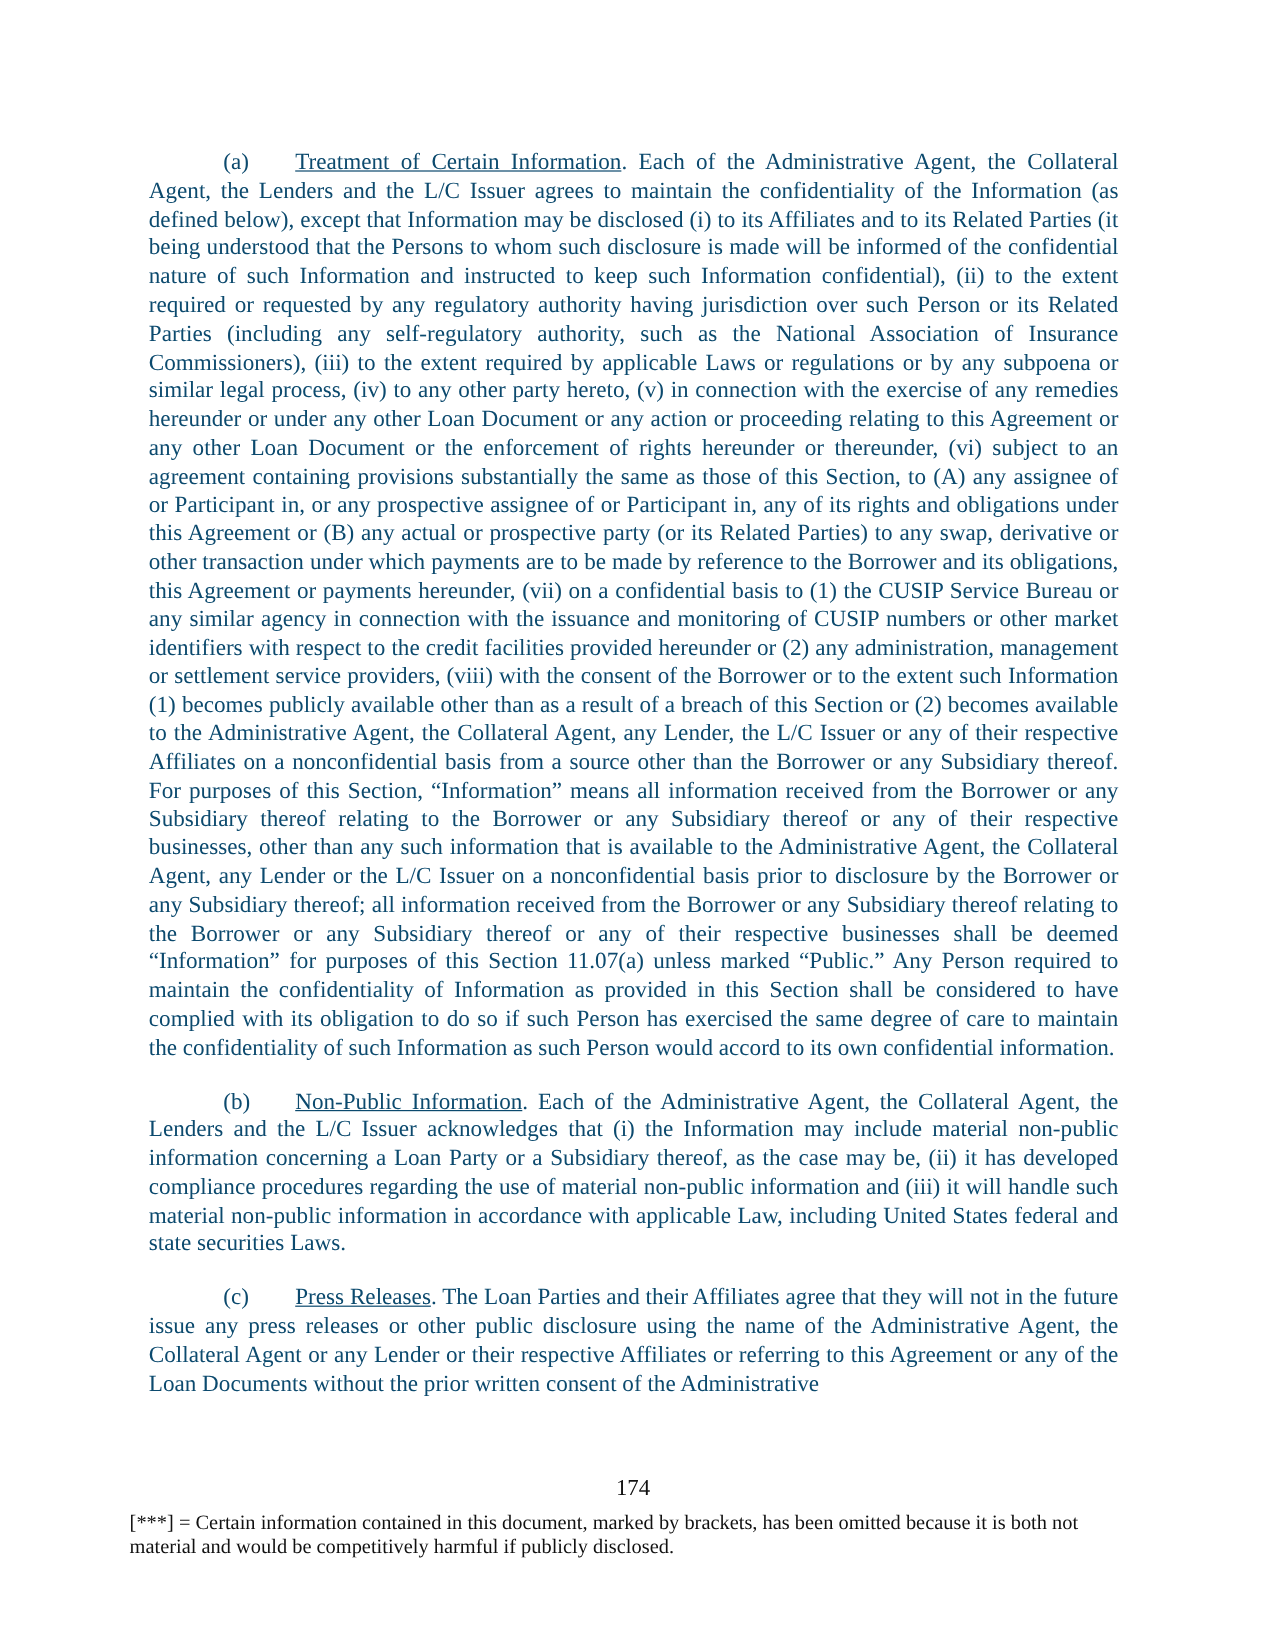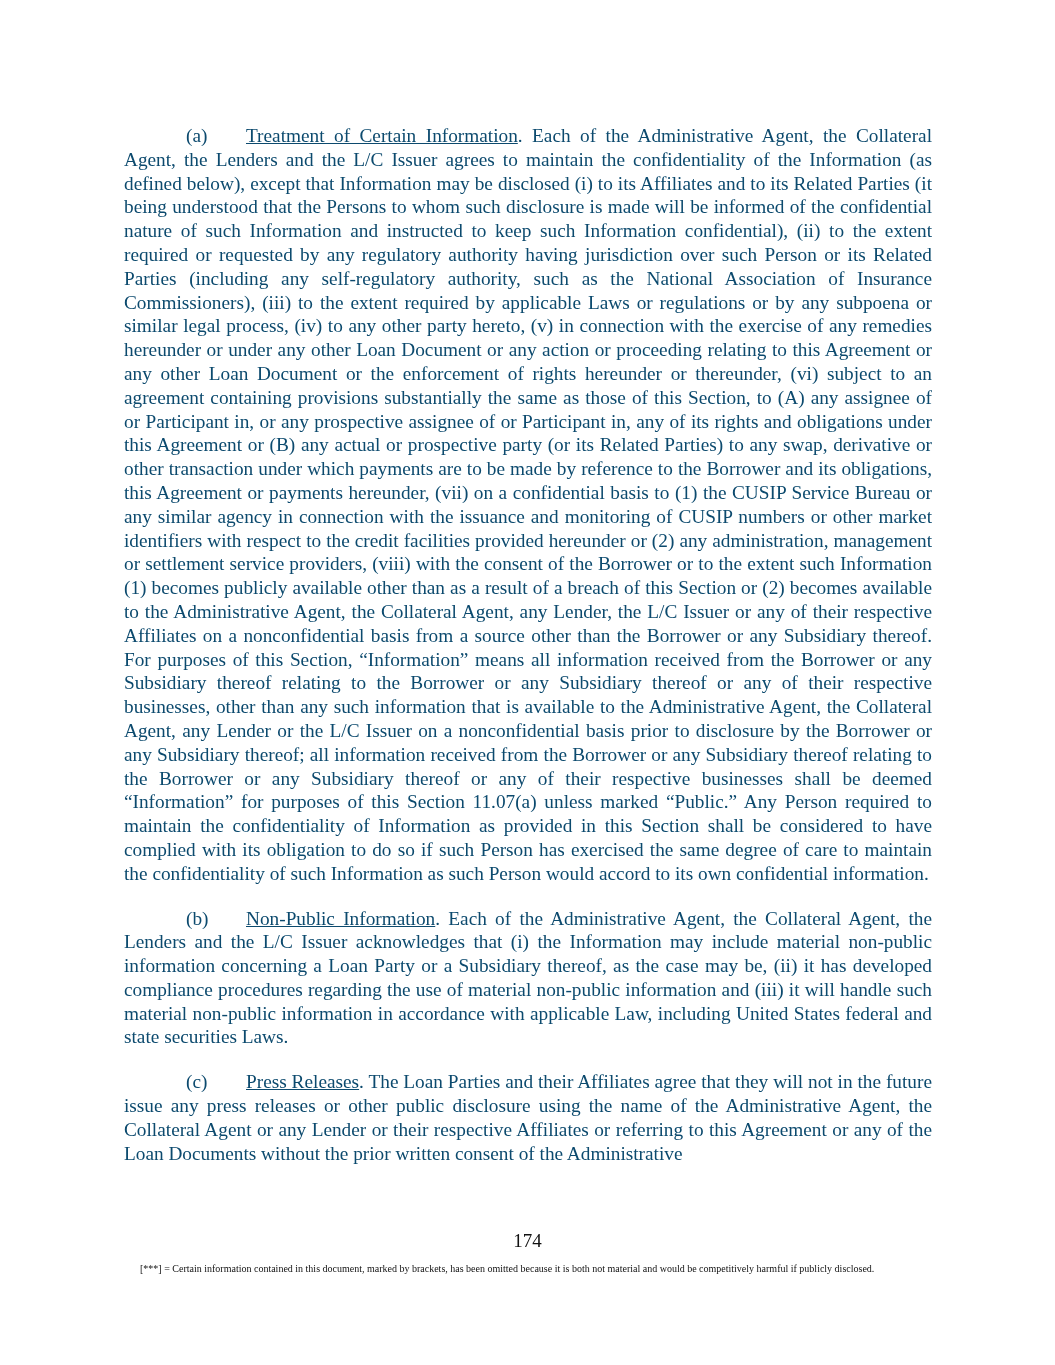--- a/index.html
+++ b/index.html
@@ -2,21 +2,21 @@
 <html><head>
 <meta charset="utf-8">
 <style>
   html, body { margin: 0; padding: 0; background: #ffffff; }
   body { width: 1055px; height: 1365px; position: relative; overflow: hidden; }
   .page { position: absolute; left: 124px; top: 124px; width: 808px; font-family: "Liberation Serif", serif; color: #0c4a6e; }
   .para { font-size: 19.3px; line-height: 23.8px; text-align: justify; margin: 0 0 21px 0; }
   .num { display: inline-block; width: 60px; margin-left: 62px; }
   .heading { text-decoration: underline; }
   .pagenum { position: absolute; left: 0; width: 1055px; top: 1230px; text-align: center; font-family: "Liberation Serif", serif; font-size: 19px; color: #111; }
-  .footnote { position: absolute; left: 140px; top: 1259px; width: 808px; font-family: "Liberation Serif", serif; font-size: 10px; line-height: 19.5px; color: #111; }
+  .footnote { position: absolute; left: 108px; top: 1259px; width: 808px; font-family: "Liberation Serif", serif; font-size: 17px; line-height: 19.5px; color: #111; }
 </style>
 </head>
 <body>
 
 <div class="page">
   <p class="para"><span class="num">(a)</span><span class="heading">Treatment of Certain Information</span><span>.  Each of the Administrative Agent, the Collateral Agent, the Lenders and the L/C Issuer agrees to maintain the confidentiality of the Information (as defined below), except that Information may be disclosed (i) to its Affiliates and to its Related Parties (it being understood that the Persons to whom such disclosure is made will be informed of the confidential nature of such Information and instructed to keep such Information confidential), (ii) to the extent required or requested by any regulatory authority having jurisdiction over such Person or its Related Parties (including any self-regulatory authority, such as the National Association of Insurance Commissioners), (iii) to the extent required by applicable Laws or regulations or by any subpoena or similar legal process, (iv) to any other party hereto, (v) in connection with the exercise of any remedies hereunder or under any other Loan Document or any action or proceeding relating to this Agreement or any other Loan Document or the enforcement of rights hereunder or thereunder, (vi) subject to an agreement containing provisions substantially the same as those of this Section, to (A) any assignee of or Participant in, or any prospective assignee of or Participant in, any of its rights and obligations under this Agreement or (B) any actual or prospective party (or its Related Parties) to any swap, derivative or other transaction under which payments are to be made by reference to the Borrower and its obligations, this Agreement or payments hereunder, (vii) on a confidential basis to (1) the CUSIP Service Bureau or any similar agency in connection with the issuance and monitoring of CUSIP numbers or other market identifiers with respect to the credit facilities provided hereunder or (2) any administration, management or settlement service providers, (viii) with the consent of the Borrower or to the extent such Information (1) becomes publicly available other than as a result of a breach of this Section or (2) becomes available to the Administrative Agent, the Collateral Agent, any Lender, the L/C Issuer or any of their respective Affiliates on a nonconfidential basis from a source other than the Borrower or any Subsidiary thereof.  For purposes of this Section, “Information” means all information received from the Borrower or any Subsidiary thereof relating to the Borrower or any Subsidiary thereof or any of their respective businesses, other than any such information that is available to the Administrative Agent, the Collateral Agent, any Lender or the L/C Issuer on a nonconfidential basis prior to disclosure by the Borrower or any Subsidiary thereof; all information received from the Borrower or any Subsidiary thereof relating to the Borrower or any Subsidiary thereof or any of their respective businesses shall be deemed “Information” for purposes of this Section 11.07(a) unless marked “Public.”  Any Person required to maintain the confidentiality of Information as provided in this Section shall be considered to have complied with its obligation to do so if such Person has exercised the same degree of care to maintain the confidentiality of such Information as such Person would accord to its own confidential information.</span></p>
   <p class="para"><span class="num">(b)</span><span class="heading">Non-Public Information</span><span>.  Each of the Administrative Agent, the Collateral Agent, the Lenders and the L/C Issuer acknowledges that (i) the Information may include material non-public information concerning a Loan Party or a Subsidiary thereof, as the case may be, (ii) it has developed compliance procedures regarding the use of material non-public information and (iii) it will handle such material non-public information in accordance with applicable Law, including United States federal and state securities Laws.</span></p>
   <p class="para"><span class="num">(c)</span><span class="heading">Press Releases</span><span>.  The Loan Parties and their Affiliates agree that they will not in the future issue any press releases or other public disclosure using the name of the Administrative Agent, the Collateral Agent or any Lender or their respective Affiliates or referring to this Agreement or any of the Loan Documents without the prior written consent of the Administrative</span></p>
 </div>
 

